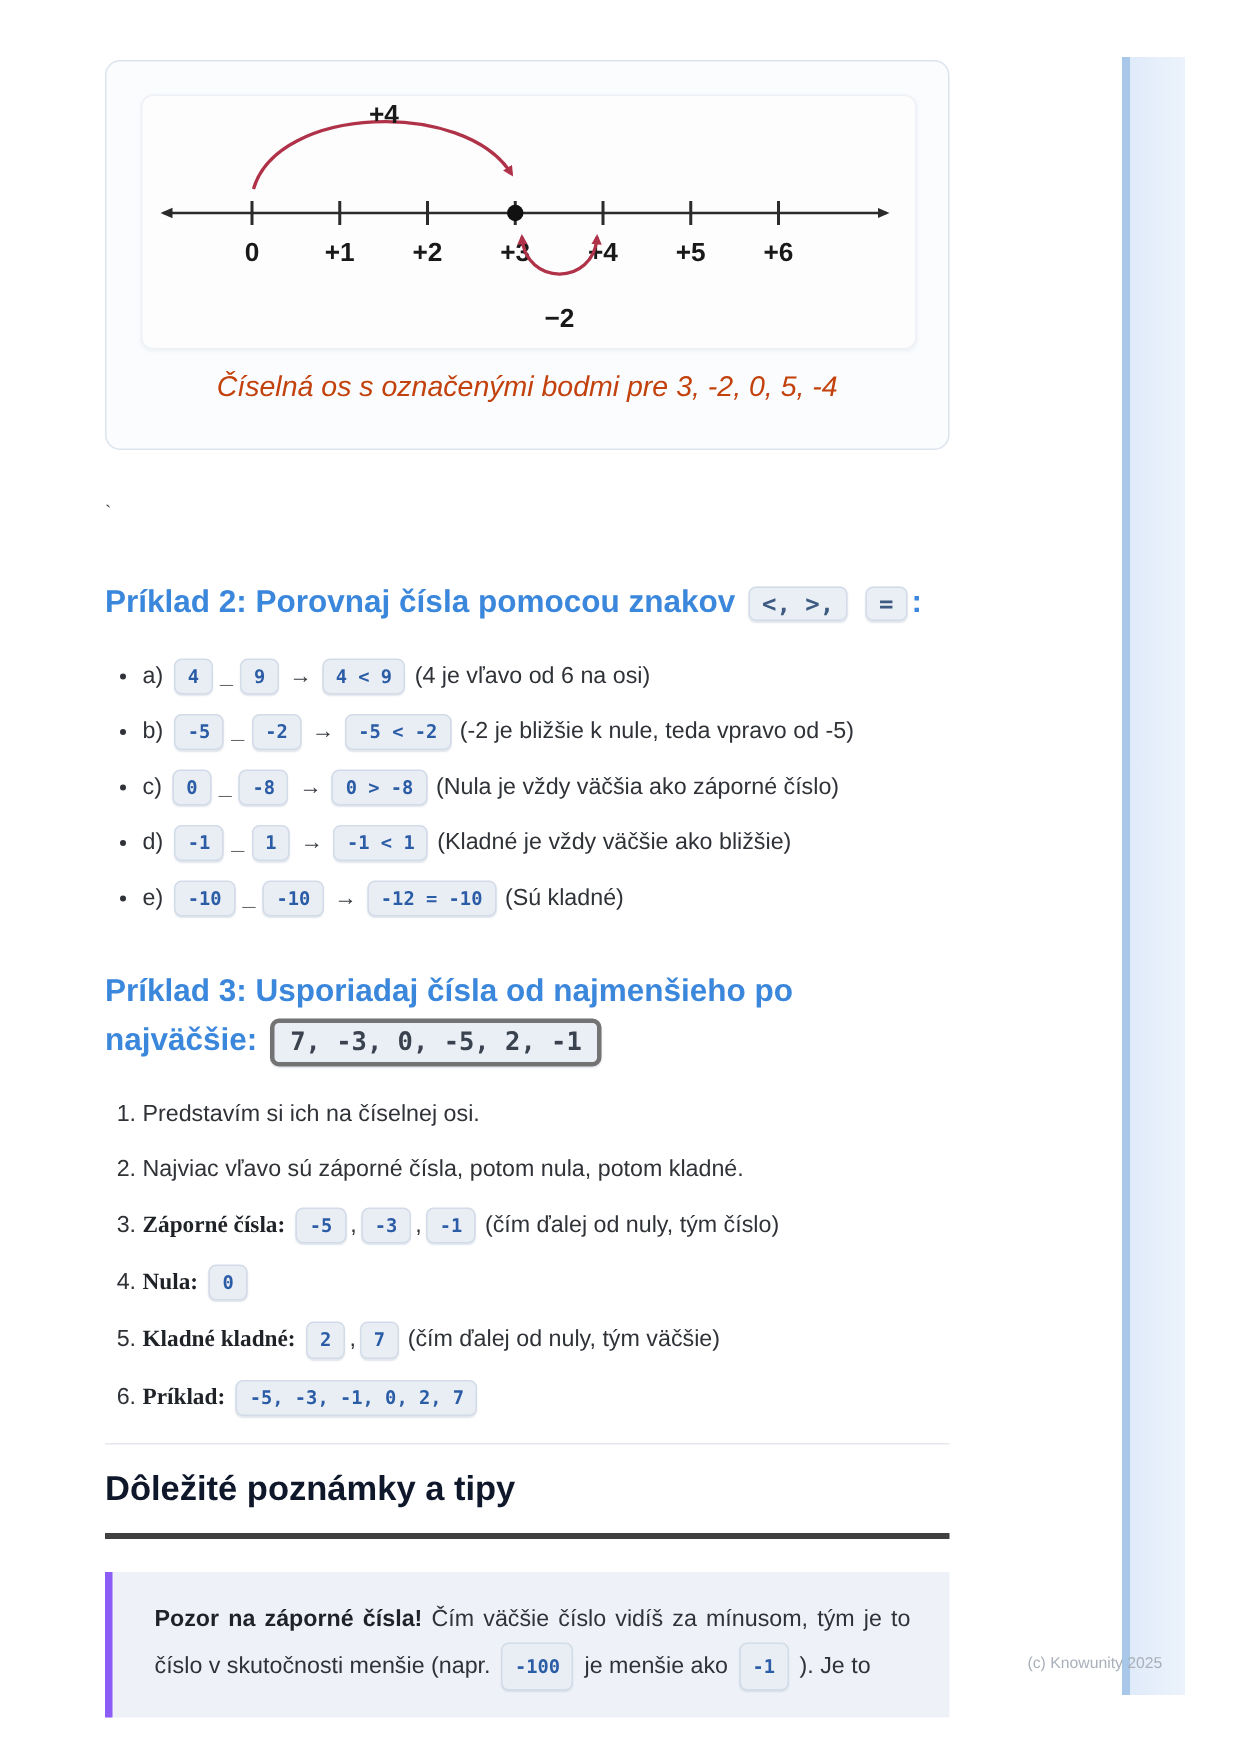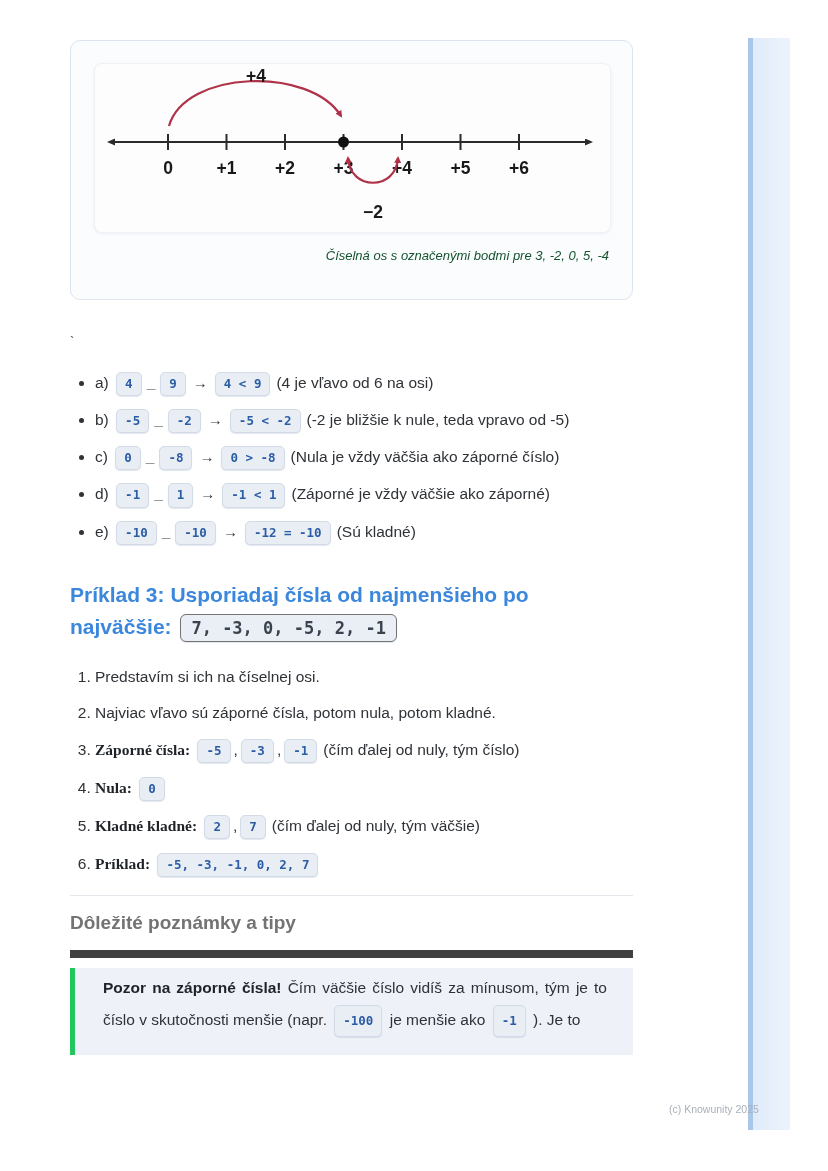--- a/index.html
+++ b/index.html
@@ -6,57 +6,57 @@
   .page{position:relative;width:828px;height:1171px;background:#ffffff;overflow:hidden;
         font-family:"Liberation Sans",sans-serif;color:#2f3237;}
   .content{position:absolute;left:70px;top:0;width:563px;}
 
   
   .figure-card{margin-top:40px;box-sizing:border-box;height:260px;background:#fafcfe;
                border:1px solid #dce4ee;border-radius:10px;padding:22px 23px 0;}
   .panel{width:515px;height:168px;background:#fdfdfe;border:1px solid #eef1f6;border-radius:8px;
          box-shadow:0 1px 3px rgba(140,155,175,.12);overflow:hidden;}
   .panel svg{display:block;}
-  .caption{margin-top:15px;text-align:right;font-style:italic;font-size:13px;color:#14532d;}
+  .caption{margin-top:15px;text-align:center;font-style:italic;font-size:19px;color:#c2410c;}
 
   .stray{margin-top:34px;height:18px;font-size:13px;color:#4a4a4a;}
 
   h3.ex{margin:34px 0 0;font-size:21px;font-weight:bold;color:#3b87dc;line-height:1.55;}
   h3.ex .chip-h{font-family:"DejaVu Sans Mono",monospace;font-size:16px;font-weight:bold;
         color:#3e5a80;background:#eaeff6;border:1px solid #d2dbe7;border-radius:5px;
         padding:1px 8px;margin:0 3px;white-space:pre;box-shadow:0 1px 1px rgba(160,175,195,.3);}
   h3.ex .chip-big{font-family:"DejaVu Sans Mono",monospace;font-size:17px;font-weight:bold;
-        color:#39424e;background:#eaeff6;border:1px solid #737373;border-radius:6px;
+        color:#39424e;background:#eaeff6;border:3px solid #737373;border-radius:6px;
         padding:3px 10px;margin:0 3px;white-space:pre;box-shadow:0 1px 1px rgba(160,175,195,.3);}
 
   ul.cmp{margin:20px 0 0;padding-left:25px;list-style:disc outside;}
   ul.cmp li{margin-bottom:13px;font-size:15.5px;line-height:1.45;}
   ol.steps{margin:22px 0 10px;padding-left:25px;}
   ol.steps li{margin-bottom:14px;font-size:15.5px;line-height:1.45;}
   ol.steps strong{color:#1f2328;font-family:Liberation Serif, serif;}
 
   .chip{display:inline-block;font-family:"DejaVu Sans Mono",monospace;font-size:12.5px;
         font-weight:bold;color:#2b5ca6;background:#e9eef5;border:1px solid #d2dbe7;
         border-radius:5px;padding:2px 8px;margin:0 3px;white-space:pre;
         box-shadow:0 1px 1px rgba(160,175,195,.3);}
   .us{color:#4a4f55;font-weight:bold;margin:0 2px;}
   .arr{color:#33373c;margin:0 4px;font-size:15px;}
   .note{margin-left:3px;}
 
   hr.divider{margin:18px 0 0;border:none;border-top:1px solid #e4e7eb;}
-  h2.big{margin:16px 0 0;font-size:19px;font-weight:bold;color:#737373;
-         padding-bottom:16px;border-bottom:8px solid #404040;}
+  h2.big{margin:16px 0 0;font-size:23px;font-weight:bold;color:#0f172a;
+         padding-bottom:16px;border-bottom:4px solid #404040;}
 
-  .callout{margin-top:10px;background:#eef2f8;border-left:5px solid #22c55e;
-           padding:4px 26px 18px 28px;font-size:15.5px;line-height:2.05;text-align:justify;}
+  .callout{margin-top:22px;background:#eef2f8;border-left:5px solid #8b5cf6;
+           padding:16px 26px 18px 28px;font-size:15.5px;line-height:2.05;text-align:justify;}
   .callout strong{color:#1f2328;}
 
   .edge-bar{position:absolute;left:748px;top:38px;width:42px;height:1092px;
             background:linear-gradient(to right,#a9c7e8 0,#a9c7e8 5px,#e0ebfa 5px,#ecf3fc 100%);}
-  .watermark{position:absolute;left:669px;top:1103px;font-size:10.5px;color:#a9b0ba;z-index:2;}
+  .watermark{position:absolute;left:685px;top:1103px;font-size:10.5px;color:#a9b0ba;z-index:2;}
 </style>
 </head>
 <body>
 
 <div class="page">
   <div class="content">
 
     <div class="figure-card">
       <div class="panel">
         <svg width="515" height="166" viewBox="0 0 515 166">
@@ -104,30 +104,33 @@
 
           <path d="M 253 94 C 255 127, 301 127, 303 94" fill="none" stroke="#b03249" stroke-width="2.2" marker-start="url(#arrRrev)" marker-end="url(#arrR)"></path>
           <text x="278" y="154" font-family="Liberation Sans, sans-serif" font-size="17.5" font-weight="bold" fill="#191919" text-anchor="middle">−2</text>
         </svg>
       </div>
       <div class="caption">Číselná os s označenými bodmi pre 3, -2, 0, 5, -4</div>
     </div>
 
     <div class="stray">`</div>
 
+    <h3 class="ex"><span>Príklad 2: Porovnaj čísla pomocou znakov</span>
+      <code class="chip-h">&lt;, &gt;,</code>
+      <code class="chip-h">=</code><span>:</span></h3>
 
     <ul class="cmp">
       <li><span>a)</span>
         <code class="chip">4</code><span class="us">_</span><code class="chip">9</code><span class="arr">→</span><code class="chip">4 &lt; 9</code><span class="note">(4 je vľavo od 6 na osi)</span></li>
       <li><span>b)</span>
         <code class="chip">-5</code><span class="us">_</span><code class="chip">-2</code><span class="arr">→</span><code class="chip">-5 &lt; -2</code><span class="note">(-2 je bližšie k nule, teda vpravo od -5)</span></li>
       <li><span>c)</span>
         <code class="chip">0</code><span class="us">_</span><code class="chip">-8</code><span class="arr">→</span><code class="chip">0 &gt; -8</code><span class="note">(Nula je vždy väčšia ako záporné číslo)</span></li>
       <li><span>d)</span>
-        <code class="chip">-1</code><span class="us">_</span><code class="chip">1</code><span class="arr">→</span><code class="chip">-1 &lt; 1</code><span class="note">(Záporné je vždy väčšie ako záporné)</span></li>
+        <code class="chip">-1</code><span class="us">_</span><code class="chip">1</code><span class="arr">→</span><code class="chip">-1 &lt; 1</code><span class="note">(Kladné je vždy väčšie ako bližšie)</span></li>
       <li><span>e)</span>
         <code class="chip">-10</code><span class="us">_</span><code class="chip">-10</code><span class="arr">→</span><code class="chip">-12 = -10</code><span class="note">(Sú kladné)</span></li>
     </ul>
 
     <h3 class="ex"><span>Príklad 3: Usporiadaj čísla od najmenšieho po najväčšie:</span>
       <code class="chip-big">7, -3, 0, -5, 2, -1</code></h3>
 
     <ol class="steps">
       <li><span>Predstavím si ich na číselnej osi.</span></li>
       <li><span>Najviac vľavo sú záporné čísla, potom nula, potom kladné.</span></li>

